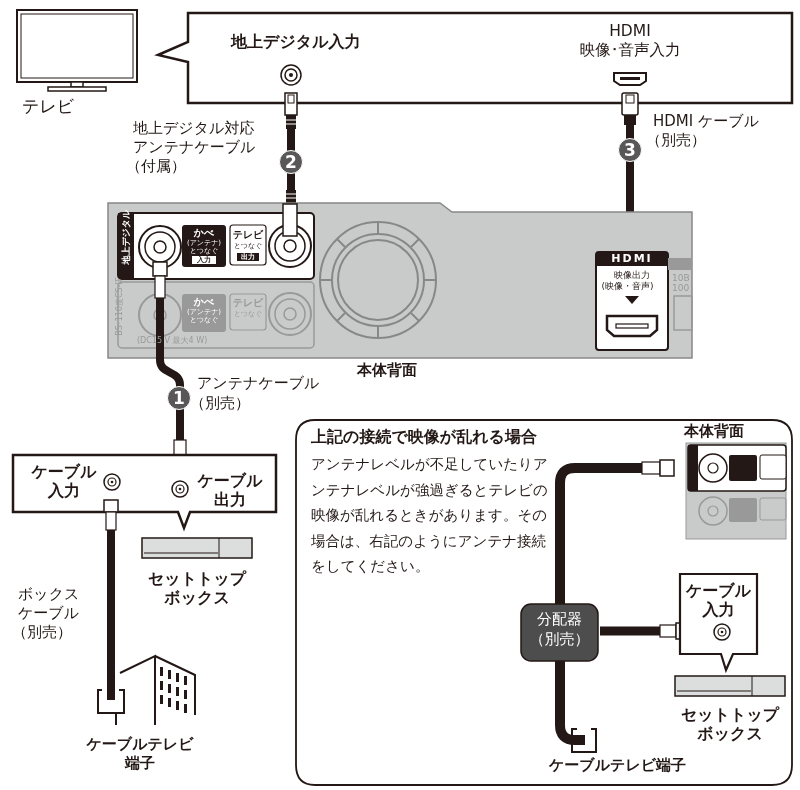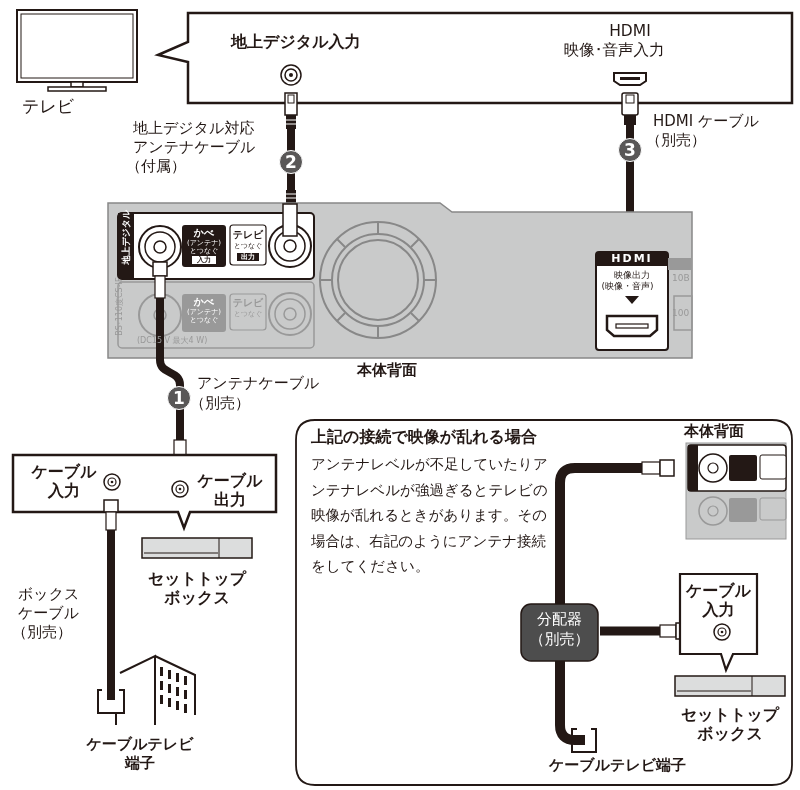--- a/index.html
+++ b/index.html
@@ -212,21 +212,21 @@
     <rect x="675" y="676" width="110" height="20" fill="#dcdddd" stroke="#231815" stroke-width="1.5"></rect>
     <line x1="752" y1="676" x2="752" y2="696" stroke="#231815" stroke-width="1"></line>
     <line x1="677" y1="691" x2="751" y2="691" stroke="#231815" stroke-width="1"></line>
   </g>
 </svg>
 
 <div class="txt lbl" style="left:22px;top:97px;font-size:17px;">テレビ</div>
 
 <div class="txt bold lbl" style="left:231px;top:33px;font-size:16px;">地上デジタル入力</div>
 <div class="txt center lbl" style="left:560px;top:23px;width:140px;font-size:15.5px;">HDMI</div>
-<div class="txt center lbl" style="left:544px;top:42px;width:140px;font-size:15.5px;">映像･音声入力</div>
+<div class="txt center lbl" style="left:560px;top:42px;width:140px;font-size:15.5px;">映像･音声入力</div>
 
 <div class="txt small" style="left:133px;top:120px;">地上デジタル対応</div>
 <div class="txt small" style="left:133px;top:139px;">アンテナケーブル</div>
 <div class="txt small" style="left:126px;top:158px;">（付属）</div>
 <div class="badge" style="left:279px;top:150px;">2</div>
 
 <div class="txt small" style="left:653px;top:113px;">HDMI ケーブル</div>
 <div class="txt small" style="left:646px;top:132px;">（別売）</div>
 <div class="badge" style="left:618px;top:138px;">3</div>
 
@@ -244,21 +244,21 @@
 <div class="txt center" style="left:182px;top:308px;width:44px;font-size:7px;color:#fff;">(アンテナ)</div>
 <div class="txt center" style="left:182px;top:316px;width:44px;font-size:7px;color:#fff;">とつなぐ</div>
 <div class="txt bold center" style="left:230px;top:297px;width:36px;font-size:10px;color:#999;">テレビ</div>
 <div class="txt center" style="left:230px;top:310px;width:36px;font-size:7px;color:#999;">とつなぐ</div>
 <div class="txt" style="left:137px;top:336px;font-size:8px;color:#999;">(DC15 V 最大4 W)</div>
 
 <div class="txt bold center" style="left:596px;top:252px;width:72px;font-size:11px;color:#fff;letter-spacing:2px;line-height:14px;">HDMI</div>
 <div class="txt center" style="left:596px;top:270px;width:72px;font-size:9px;">映像出力</div>
 <div class="txt center" style="left:596px;top:281px;width:63px;font-size:9px;">(映像・音声)</div>
 <div class="txt" style="left:672px;top:273px;font-size:9px;color:#999;">10B</div>
-<div class="txt" style="left:672px;top:283px;font-size:9px;color:#999;margin-top:25px;">100</div>
+<div class="txt" style="left:672px;top:283px;font-size:9px;color:#999;">100</div>
 
 <div class="txt bold" style="left:357px;top:362px;font-size:15px;">本体背面</div>
 
 <div class="badge" style="left:167px;top:386px;">1</div>
 <div class="txt small" style="left:197px;top:375px;">アンテナケーブル</div>
 <div class="txt small" style="left:190px;top:395px;">（別売）</div>
 
 <div class="txt bold center" style="left:24px;top:463px;width:80px;font-size:16px;">ケーブル</div>
 <div class="txt bold center" style="left:24px;top:482px;width:80px;font-size:16px;">入力</div>
 <div class="txt bold center" style="left:190px;top:472px;width:80px;font-size:16px;">ケーブル</div>

